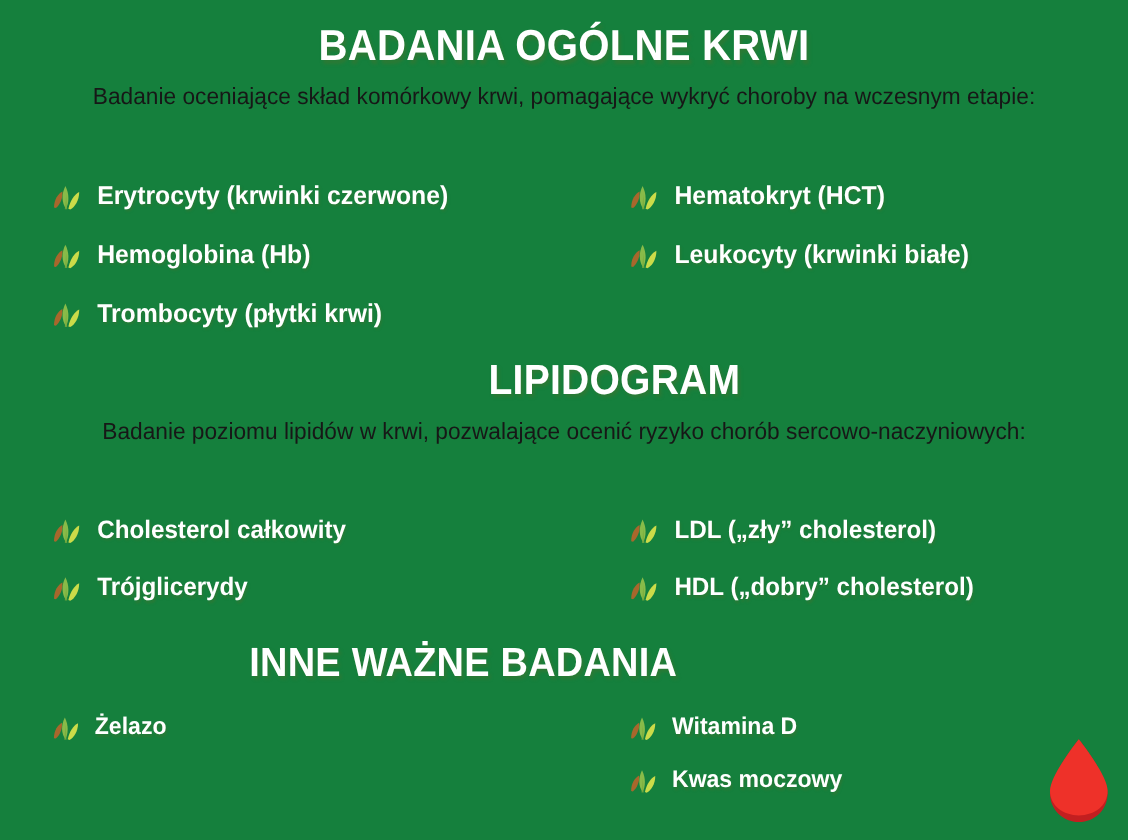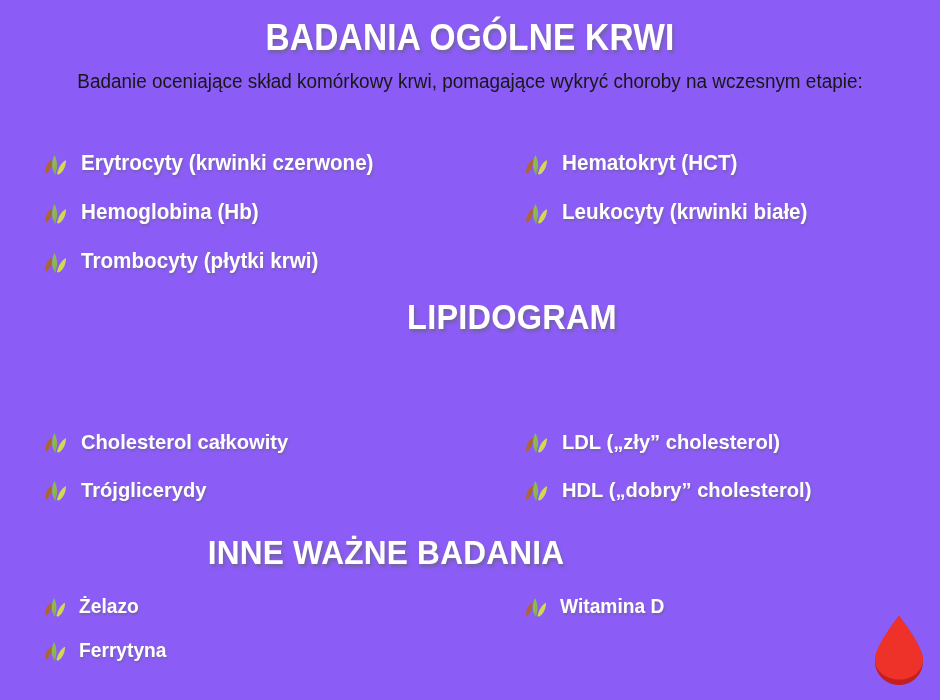--- a/index.html
+++ b/index.html
@@ -13,21 +13,21 @@
     overflow: hidden;
     background: #93c34a;
     font-family: "Liberation Sans", sans-serif;
     -webkit-font-smoothing: antialiased;
   }
 
   #poster {
     position: relative;
     width: 940px;
     height: 700px;
-    background: #8b5cf6;
+    background: #15803d;
     box-sizing: border-box;
     overflow: hidden;
     text-decoration: underline;
   }
 
   
   .section-heading {
     text-align: center;
     color: #ffffff;
     font-family: "Liberation Sans", sans-serif;
@@ -177,20 +177,23 @@
         <span class="item-label">Leukocyty (krwinki białe)</span>
       </div>
 
     </div>
   </div>
 
   <div style="position:absolute; left:0; top:297px; width:940px;padding-left:42px;">
     <div class="section-heading heading-2">LIPIDOGRAM</div>
   </div>
 
+  <div style="position:absolute; left:60px; top:345px; width:820px;">
+    <div class="section-desc">Badanie poziomu lipidów w krwi, pozwalające ocenić ryzyko chorób sercowo-naczyniowych:</div>
+  </div>
 
   <div class="cols sec-2" style="top:418px;">
     <div class="col col-left">
 
       <div class="item">
         <svg class="leaf-icon" viewBox="0 0 26 24">
           <path d="M3 21 C3 14, 6.5 9.5, 10 7.5 C10.5 13, 8 18.5, 4.6 21.4 Z" fill="#b0662c"></path>
           <path d="M13 22 C9.5 17, 9 10, 12.5 3 C16 10, 15.5 17, 13 22 Z" fill="#8fbf4a"></path>
           <path d="M15 22 C16.5 15, 20 10, 24 8 C24 15, 20.5 20.5, 16.5 22.6 Z" fill="#d5e04a"></path>
           <path d="M12 22.4 L13.2 10 L14 22.4 Z" fill="#7fae3f" opacity="0.75"></path>
@@ -244,43 +247,43 @@
       <div class="item">
         <svg class="leaf-icon" viewBox="0 0 26 24">
           <path d="M3 21 C3 14, 6.5 9.5, 10 7.5 C10.5 13, 8 18.5, 4.6 21.4 Z" fill="#b0662c"></path>
           <path d="M13 22 C9.5 17, 9 10, 12.5 3 C16 10, 15.5 17, 13 22 Z" fill="#8fbf4a"></path>
           <path d="M15 22 C16.5 15, 20 10, 24 8 C24 15, 20.5 20.5, 16.5 22.6 Z" fill="#d5e04a"></path>
           <path d="M12 22.4 L13.2 10 L14 22.4 Z" fill="#7fae3f" opacity="0.75"></path>
         </svg>
         <span class="item-label">Żelazo</span>
       </div>
 
-      <div class="item">
-        <svg class="leaf-icon" viewBox="0 0 26 24">
-          <path d="M3 21 C3 14, 6.5 9.5, 10 7.5 C10.5 13, 8 18.5, 4.6 21.4 Z" fill="#b0662c"></path>
-          <path d="M13 22 C9.5 17, 9 10, 12.5 3 C16 10, 15.5 17, 13 22 Z" fill="#8fbf4a"></path>
-          <path d="M15 22 C16.5 15, 20 10, 24 8 C24 15, 20.5 20.5, 16.5 22.6 Z" fill="#d5e04a"></path>
-          <path d="M12 22.4 L13.2 10 L14 22.4 Z" fill="#7fae3f" opacity="0.75"></path>
-        </svg>
-        <span class="item-label">Ferrytyna</span>
-      </div>
 
     </div>
     <div class="col col-right">
 
       <div class="item">
         <svg class="leaf-icon" viewBox="0 0 26 24">
           <path d="M3 21 C3 14, 6.5 9.5, 10 7.5 C10.5 13, 8 18.5, 4.6 21.4 Z" fill="#b0662c"></path>
           <path d="M13 22 C9.5 17, 9 10, 12.5 3 C16 10, 15.5 17, 13 22 Z" fill="#8fbf4a"></path>
           <path d="M15 22 C16.5 15, 20 10, 24 8 C24 15, 20.5 20.5, 16.5 22.6 Z" fill="#d5e04a"></path>
           <path d="M12 22.4 L13.2 10 L14 22.4 Z" fill="#7fae3f" opacity="0.75"></path>
         </svg>
         <span class="item-label">Witamina D</span>
       </div>
 
+      <div class="item">
+        <svg class="leaf-icon" viewBox="0 0 26 24">
+          <path d="M3 21 C3 14, 6.5 9.5, 10 7.5 C10.5 13, 8 18.5, 4.6 21.4 Z" fill="#b0662c"></path>
+          <path d="M13 22 C9.5 17, 9 10, 12.5 3 C16 10, 15.5 17, 13 22 Z" fill="#8fbf4a"></path>
+          <path d="M15 22 C16.5 15, 20 10, 24 8 C24 15, 20.5 20.5, 16.5 22.6 Z" fill="#d5e04a"></path>
+          <path d="M12 22.4 L13.2 10 L14 22.4 Z" fill="#7fae3f" opacity="0.75"></path>
+        </svg>
+        <span class="item-label">Kwas moczowy</span>
+      </div>
 
     </div>
   </div>
 
   <svg id="blood-drop" viewBox="0 0 54 74">
     <path d="M27 2 C27 2, 51 32, 51 47 C51 61, 40 71, 27 71 C14 71, 3 61, 3 47 C3 32, 27 2, 27 2 Z" fill="#c21f20"></path>
     <path d="M27 2 C27 2, 51 32, 51 45 C51 57.5, 40 65.5, 27 65.5 C14 65.5, 3 57.5, 3 45 C3 32, 27 2, 27 2 Z" fill="#ee3129"></path>
   </svg>
 
 </div>

